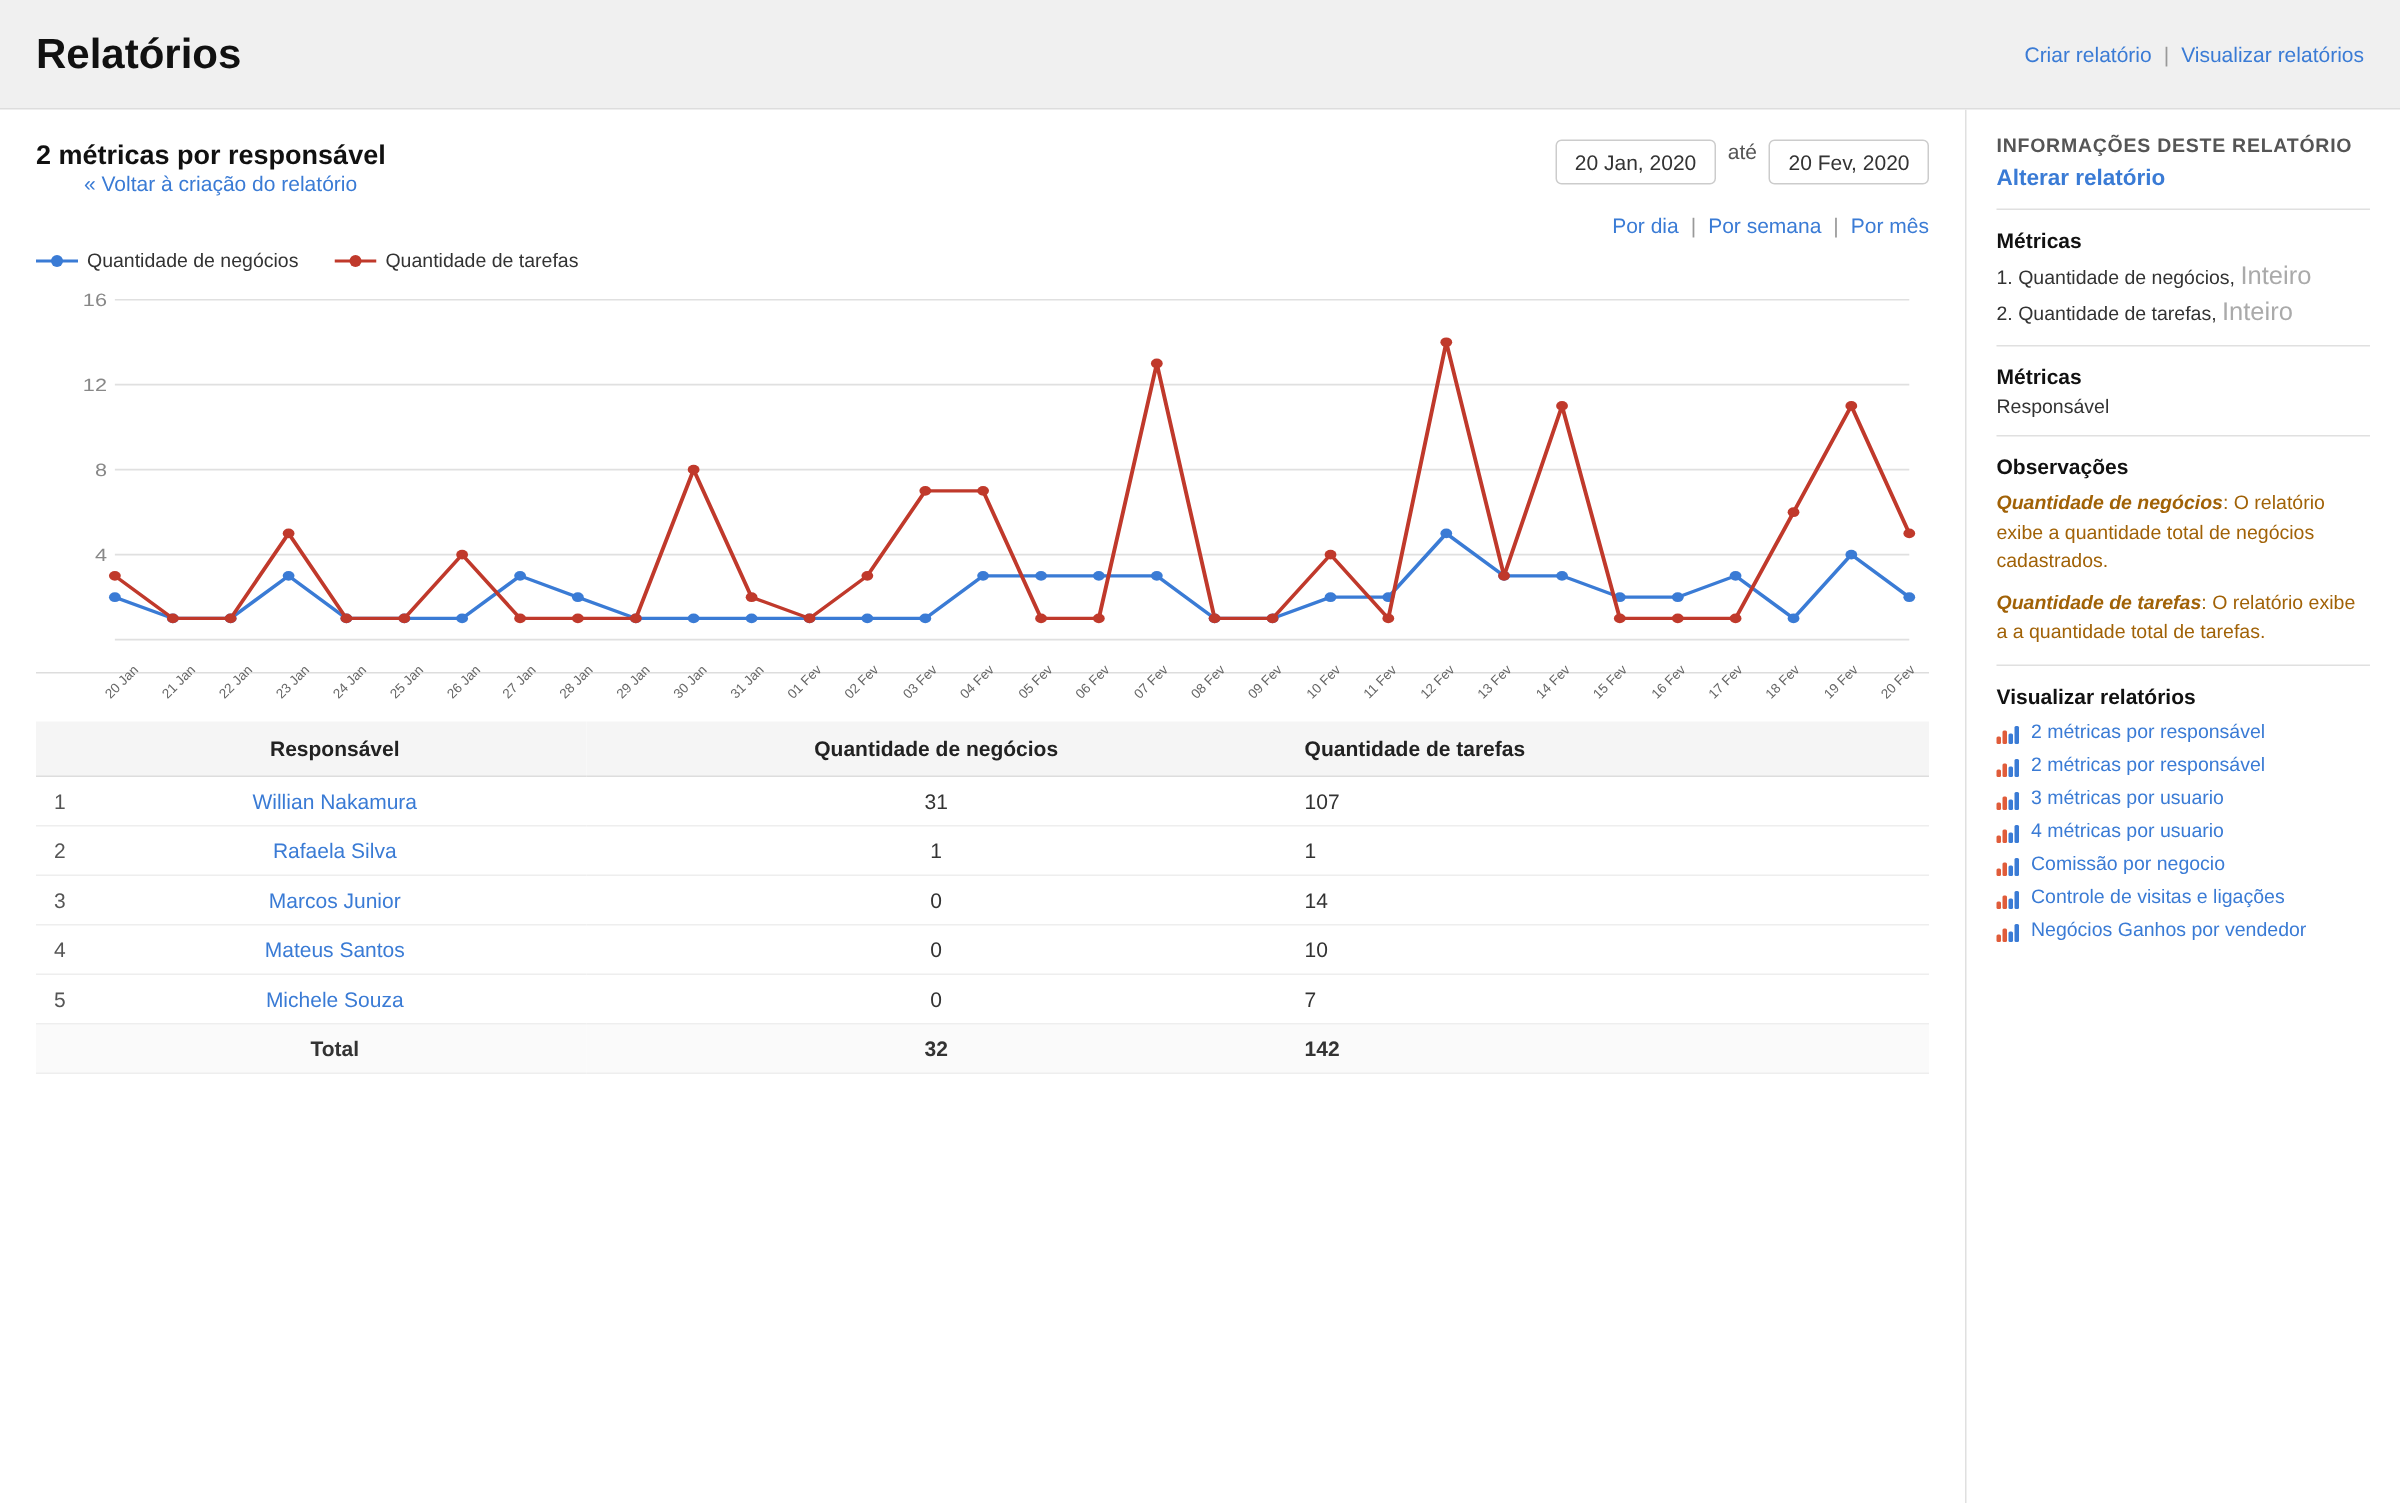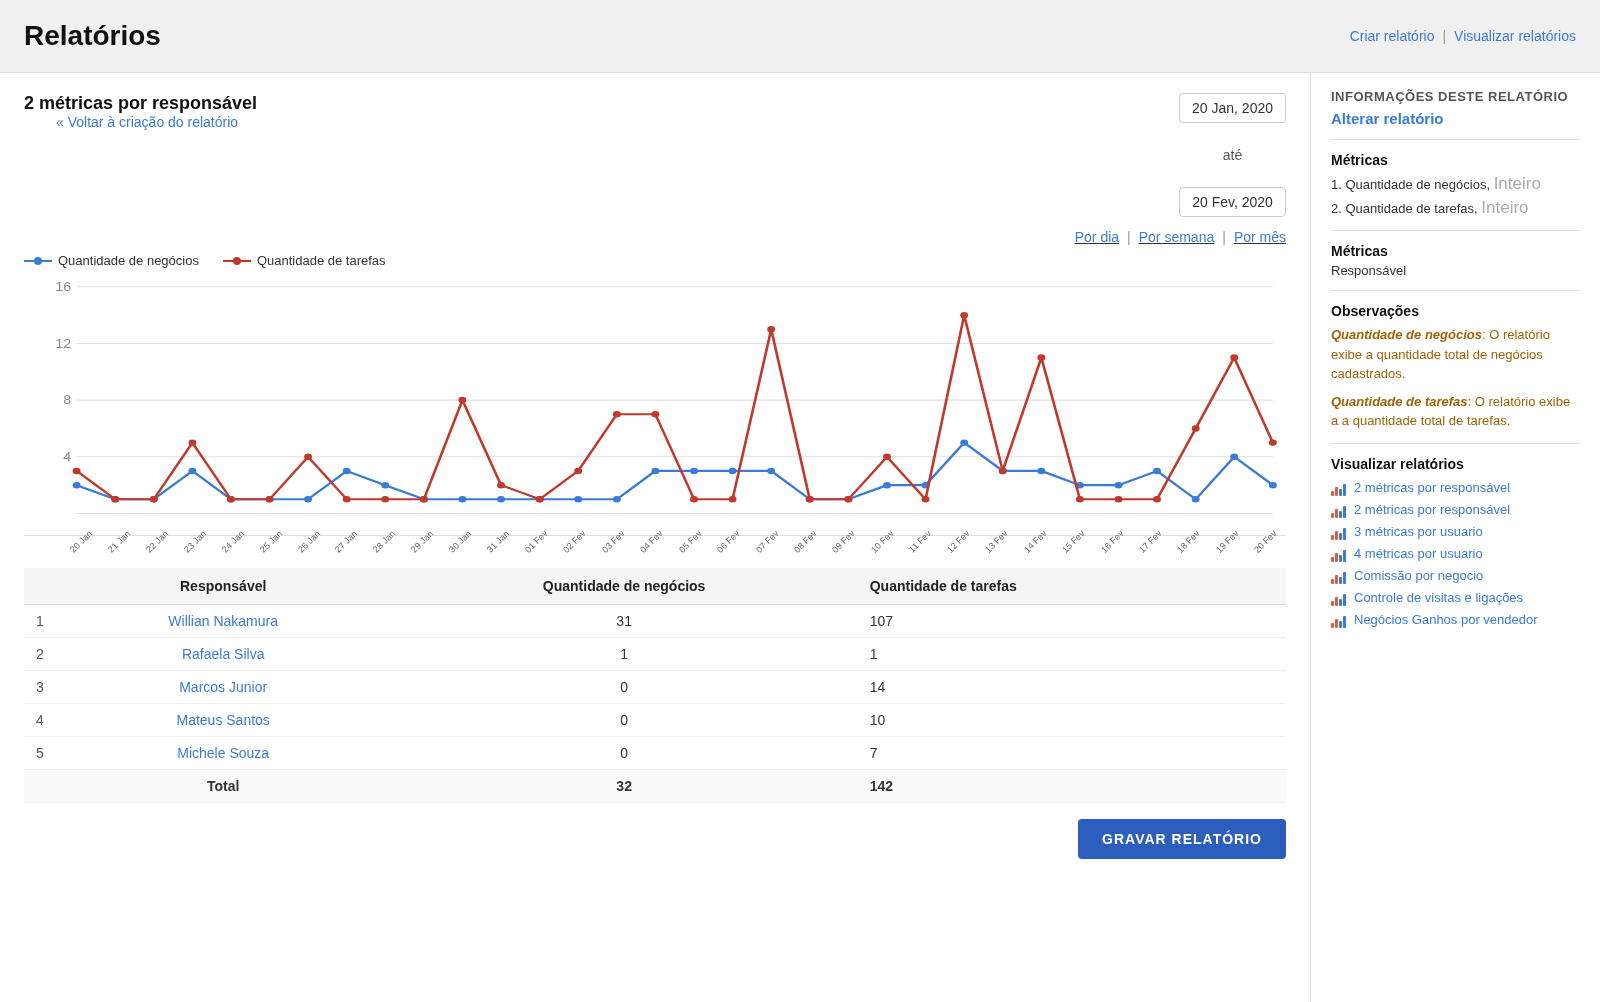--- a/index.html
+++ b/index.html
@@ -11,26 +11,26 @@
     .header-link { color: #3a7bd5; text-decoration: none; font-size: 14px; cursor: pointer; }
     .header-divider { color: #999; }
 
     .main-layout { display: flex; flex: 1; overflow: hidden; }
 
     .content-area { flex: 1; padding: 20px 24px; overflow-y: auto; background: #fff; }
     .sidebar { width: 290px; background: #fff; border-left: 1px solid #e0e0e0; padding: 16px 20px; overflow-y: auto; }
 
     .report-header { display: flex; align-items: flex-start; justify-content: space-between; margin-bottom: 4px; }
     .report-title { font-size: 18px; font-weight: 600; color: #111; }
-    .date-range { display: flex; align-items: center; gap: 24px; flex-direction: column; }
+    .date-range { display: flex; align-items: flex-start; gap: 8px; }
     .date-box { border: 1px solid #ccc; border-radius: 4px; padding: 6px 12px; font-size: 14px; background: #fff; color: #333; }
     .date-separator { font-size: 14px; color: #555; }
     .back-link { color: #3a7bd5; font-size: 14px; cursor: pointer; text-decoration: none; margin-left: 32px; }
 
-    .period-selector { display: flex; justify-content: flex-end; align-items: flex-end; gap: 8px; margin: 12px 0 8px; text-decoration: underline; }
+    .period-selector { display: flex; justify-content: flex-end; align-items: flex-end; gap: 8px; margin: 12px 0 8px; }
     .period-link { color: #3a7bd5; font-size: 14px; cursor: pointer; }
     .period-divider { color: #999; }
 
     .chart-legend { display: flex; gap: 24px; margin-bottom: 8px; }
     .legend-item { display: flex; align-items: center; gap: 6px; font-size: 13px; }
 
     .chart-container { width: 100%; height: 260px; position: relative; border-bottom: 1px solid #ddd; margin-bottom: 0; }
     .chart-svg { width: 100%; height: 100%; }
 
     .table-section { margin-top: 20px; }
@@ -280,23 +280,20 @@
             <tr class="total-row">
   <td></td>
   <td>Total</td>
   <td>32</td>
   <td>142</td>
 </tr>
           </tbody>
       </table>
     </div>
 
-    <div class="gravar-btn-container">
-      <button class="gravar-btn">GRAVAR RELATÓRIO</button>
-    </div>
 
   </div>
 
   <div class="sidebar">
     <div class="sidebar-section-title">Informações deste relatório</div>
     <a class="sidebar-link">Alterar relatório</a>
     <hr class="sidebar-hr">
 
     <div class="metrics-label">Métricas</div>
     <div id="sidebar-metricas">

